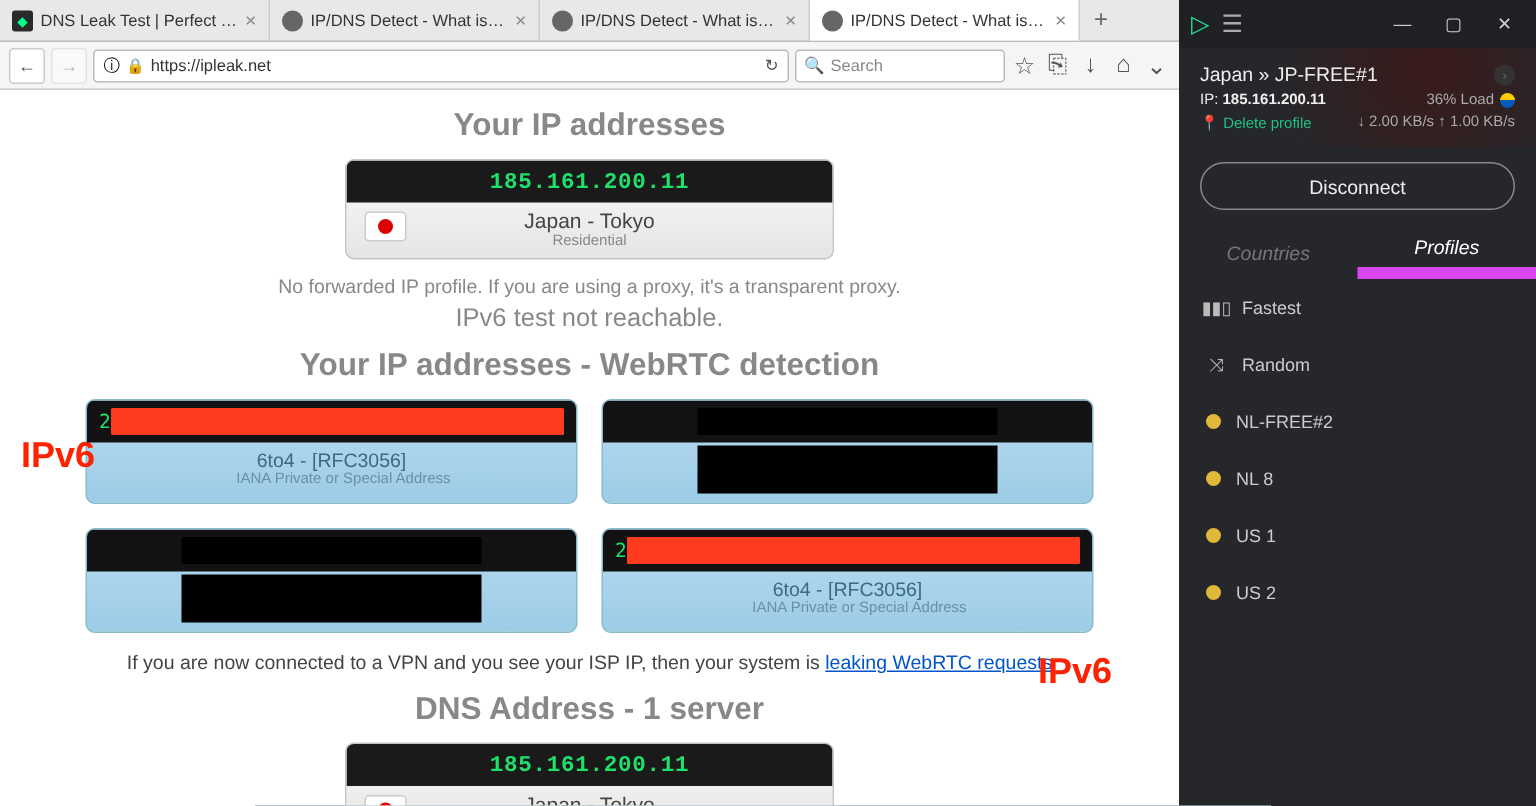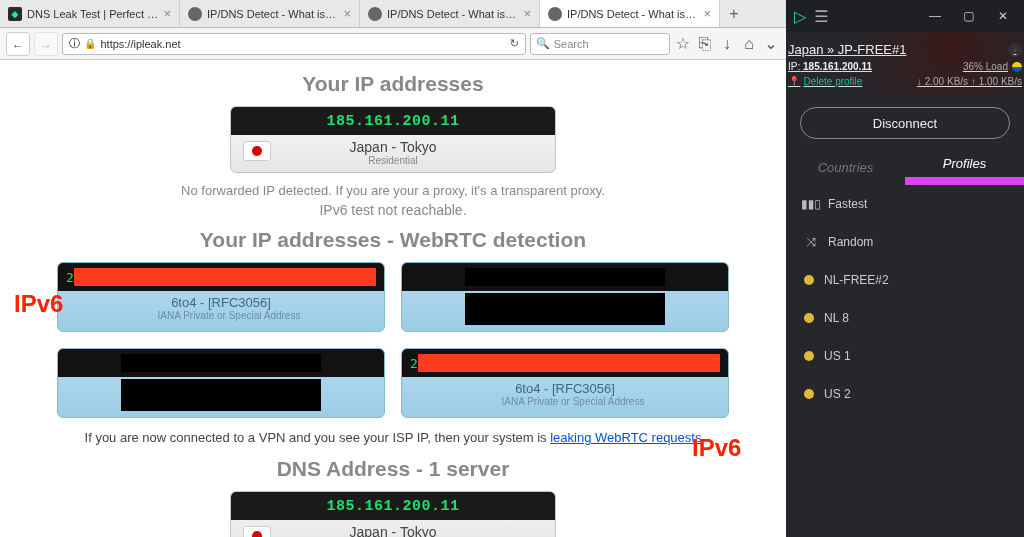--- a/index.html
+++ b/index.html
@@ -36,21 +36,21 @@
 
 .ip-card { width: 326px; margin: 0 auto; border-radius: 6px; overflow: hidden; border: 1px solid #c5c5c5; background: linear-gradient(#fafafa,#e5e5e5); }
 .ip-card .ip-header { background: #1a1a1a; height: 28px; color: #1fe06c; font-family: 'Courier New', monospace; font-size: 15px; font-weight: bold; display: flex; align-items: center; justify-content: center; letter-spacing: 0.5px; }
 .ip-card .ip-body { padding: 4px 0 6px; position: relative; }
 .flag-jp { position: absolute; left: 12px; top: 6px; width: 28px; height: 20px; background: #fff; border: 1px solid #ccc; border-radius: 3px; display: flex; align-items: center; justify-content: center; }
 .flag-jp::after { content: ''; width: 10px; height: 10px; background: #d00; border-radius: 50%; }
 .loc { font-size: 14px; color: #444; font-weight: 500; }
 .loc-sub { font-size: 10px; color: #888; }
 
 .info-text { color: #888; font-size: 13px; margin: 10px 0 4px; }
-.info-text2 { color: #888; font-size: 14px; margin: 4px 0 10px; }
+.info-text2 { color: #888; font-size: 17px; margin: 4px 0 10px; }
 
 .ipv6-label-l { position: absolute; color: #ff2200; font-size: 24px; font-weight: bold; }
 .ipv6-1 { left: 14px; top: 230px; }
 .ipv6-2 { left: 692px; top: 374px; }
 
 .webrtc-grid { display: flex; flex-wrap: wrap; justify-content: center; gap: 16px; padding: 0 40px; }
 .rtc-card { width: 328px; border-radius: 6px; background: linear-gradient(#b8dcf0,#9ccce6); border: 1px solid #8bc; overflow: hidden; }
 .rtc-head { background: #121212; height: 28px; position: relative; display: flex; align-items: center; }
 .rtc-red { background: #ff3b1f; height: 18px; border-radius: 1px; }
 .rtc-blk { background: #000; height: 18px; border-radius: 1px; }
@@ -65,21 +65,21 @@
 .leak-link { color: #0055cc; text-decoration: underline; cursor: pointer; }
 
 
 .vpn { width: 238px; height: 537px; background: #26272b; color: #ddd; display: flex; flex-direction: column; position: relative; font-size: 12px; }
 .vpn-titlebar { height: 32px; display: flex; align-items: center; padding: 0 8px; gap: 8px; background: #1f2023; }
 .vpn-logo { color: #1fe090; font-size: 16px; }
 .vpn-menu { color: #aaa; font-size: 16px; cursor: pointer; }
 .vpn-spacer { flex: 1; }
 .win-btn { width: 26px; height: 22px; display: flex; align-items: center; justify-content: center; color: #ccc; cursor: pointer; }
 
-.vpn-status { padding: 10px 2px; background: radial-gradient(circle at 70% 20%, #3a1a1a 0%, #26272b 60%); text-decoration: underline; }
+.vpn-status { padding: 10px 14px; background: radial-gradient(circle at 70% 20%, #3a1a1a 0%, #26272b 60%); }
 .vpn-loc { font-size: 13px; color: #eee; display: flex; align-items: center; }
 .vpn-chev { margin-left: auto; color: #666; background: #333; border-radius: 50%; width: 14px; height: 14px; display: flex; align-items: center; justify-content: center; font-size: 9px; }
 .vpn-ip-row { display: flex; justify-content: space-between; margin-top: 4px; font-size: 10px; }
 .vpn-ip { color: #eee; }
 .vpn-load { color: #aaa; display: flex; align-items: center; gap: 4px; }
 .flag-dot { width: 10px; height: 10px; border-radius: 50%; background: linear-gradient(#ffcc00 50%, #005bbb 50%); }
 .vpn-del-row { display: flex; justify-content: space-between; margin-top: 4px; font-size: 10px; }
 .vpn-del { color: #1ec185; display: flex; align-items: center; gap: 3px; cursor: pointer; }
 .vpn-speed { color: #aaa; }
 .disconnect-btn { margin: 10px 14px; border: 1px solid #888; border-radius: 16px; height: 32px; display: flex; align-items: center; justify-content: center; color: #eee; cursor: pointer; font-size: 13px; }
@@ -146,21 +146,21 @@
     <div class="page">
       <h2 class="sec">Your IP addresses</h2>
       <div class="ip-card">
         <div class="ip-header">185.161.200.11</div>
         <div class="ip-body">
           <div class="flag-jp"></div>
           <div class="loc">Japan - Tokyo</div>
           <div class="loc-sub">Residential</div>
         </div>
       </div>
-      <div class="info-text">No forwarded IP detected. If you are your a proxy, it's a transparent proxy.</div>
+      <div class="info-text">No forwarded IP profile. If you are using a proxy, it's a transparent proxy.</div>
       <div class="info-text2">IPv6 test not reachable.</div>
 
       <div class="ipv6-label-l ipv6-1">IPv6</div>
       <div class="ipv6-label-l ipv6-2">IPv6</div>
 
       <h2 class="sec">Your IP addresses - WebRTC detection</h2>
       <div class="webrtc-grid">
         <div class="rtc-card">
           <div class="rtc-head">
               <span class="rtc-g">2</span>

